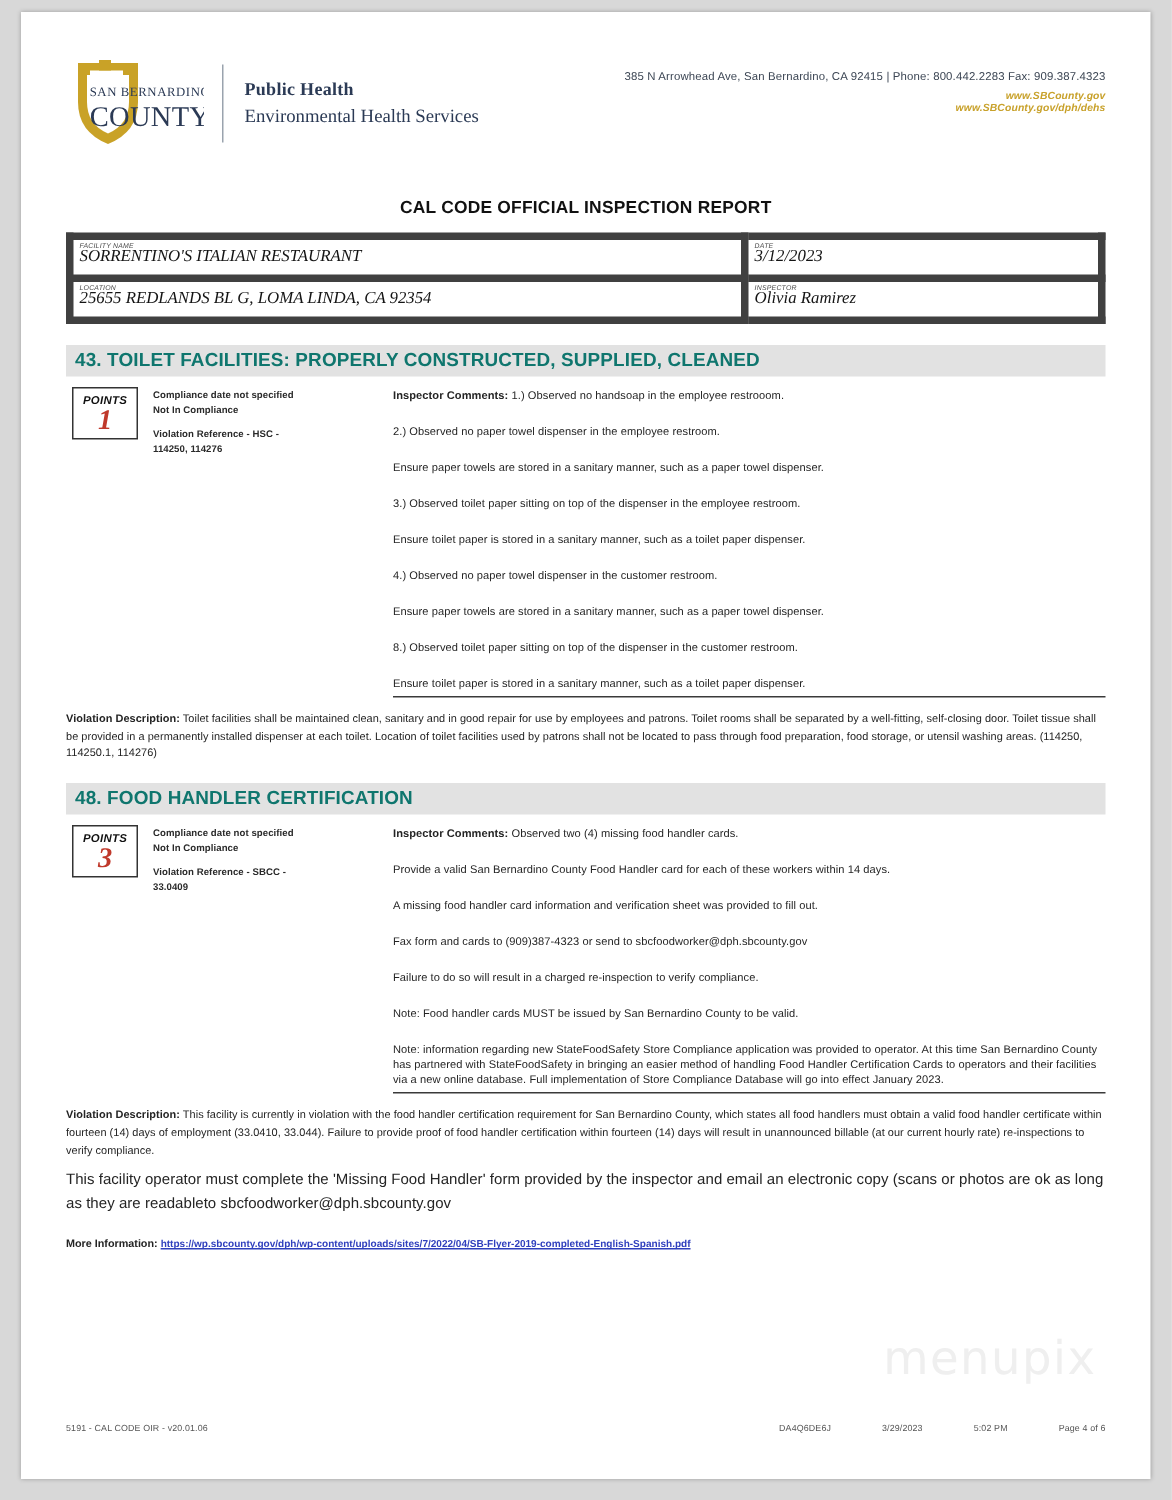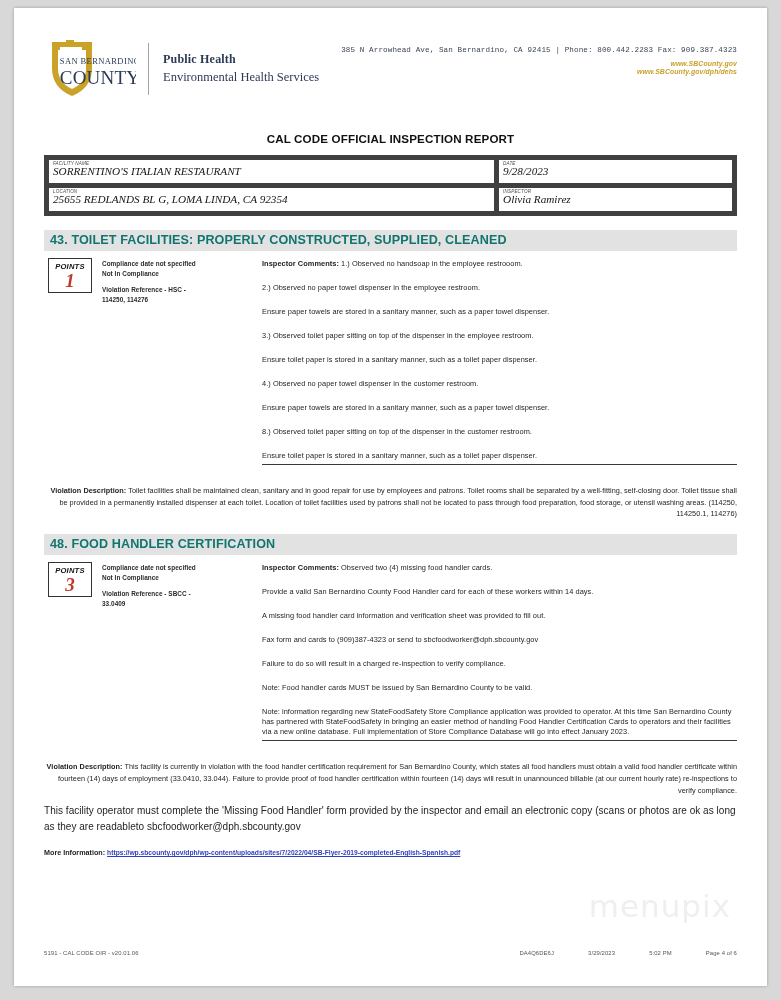--- a/index.html
+++ b/index.html
@@ -69,21 +69,20 @@
   .hdr-right {
     margin-left: auto;
     text-align: right;
     padding-top: 8px;
   }
   .addr-line {
     font-size: 7.6px;
     color: #3c4654;
     letter-spacing: .1px;
     white-space: nowrap;
-    font-family: Liberation Mono, monospace;
   }
   .web-line {
     font-size: 6.9px;
     color: #c8a12a;
     font-style: italic;
     font-weight: 700;
     margin-top: 6px;
     letter-spacing: .1px;
   }
   .web-line + .web-line { margin-top: 1px; }
@@ -195,23 +194,23 @@
   .cmt b { font-weight: 700; }
   .cmt-underline {
     border-bottom: 1px solid #3a3a3a;
     padding-bottom: 3px;
   }
 
   .viol-desc {
     font-size: 7.3px;
     color: #242424;
     line-height: 1.62;
-    margin-top: 20px;
+    margin-top: 8px;
     letter-spacing: .03px;
-    text-align: right;
+    text-align: left;
   }
   .viol-desc b { font-weight: 700; }
   .para {
     font-size: 10px;
     color: #242424;
     line-height: 1.62;
     margin-top: 6px;
     letter-spacing: .03px;
   }
   .more-info {
@@ -296,21 +295,21 @@
 
       <table class="fac-table">
         <tbody>
             <tr>
           <td style="width:66%">
             <span class="fac-label">FACILITY NAME</span>
             <span class="fac-value">SORRENTINO'S ITALIAN RESTAURANT</span>
           </td>
           <td style="width:34%">
             <span class="fac-label">DATE</span>
-            <span class="fac-value">9/28/2023</span>
+            <span class="fac-value">3/12/2023</span>
           </td>
         </tr>
         <tr>
           <td>
             <span class="fac-label">LOCATION</span>
             <span class="fac-value">25655 REDLANDS BL G, LOMA LINDA, CA 92354</span>
           </td>
           <td>
             <span class="fac-label">INSPECTOR</span>
             <span class="fac-value">Olivia Ramirez</span>

